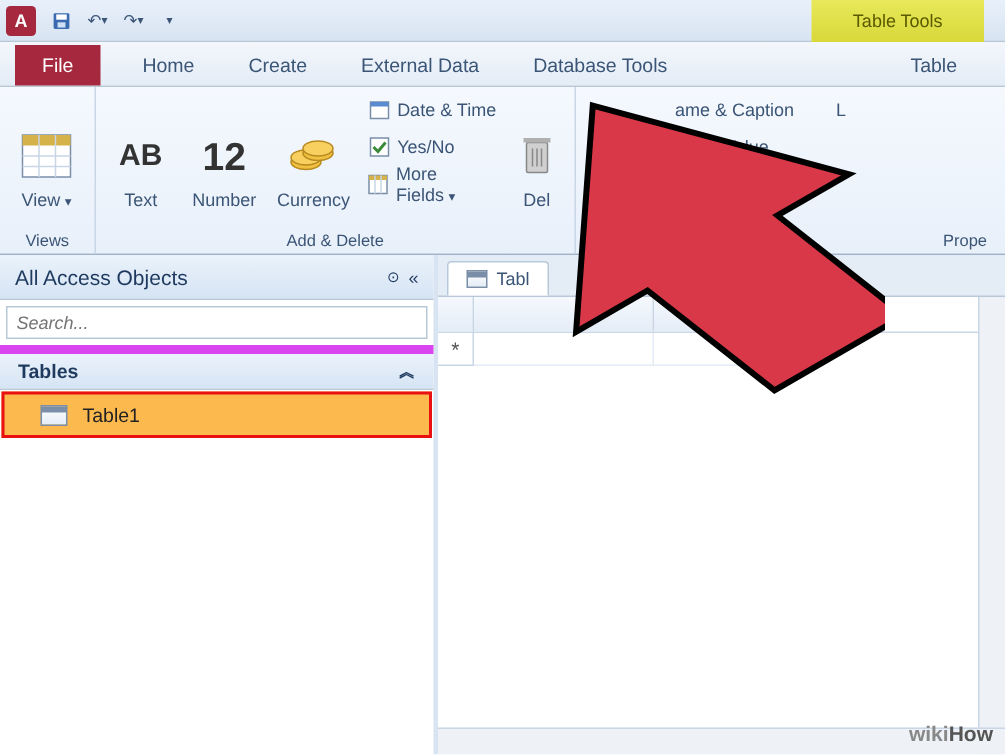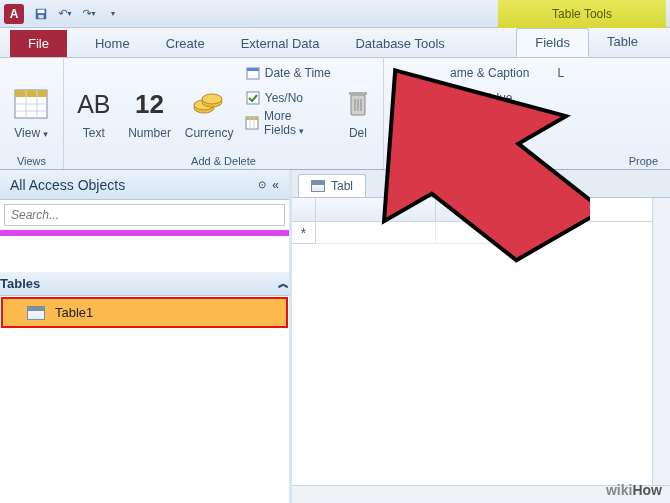--- a/index.html
+++ b/index.html
@@ -3,21 +3,21 @@
 <meta charset="utf-8">
 <style>
 * { margin: 0; padding: 0; box-sizing: border-box; font-family: "Segoe UI", Tahoma, sans-serif; }
 body { width: 670px; height: 503px; background: #fff; position: relative; overflow: hidden; }
 
 
 .titlebar { height: 28px; background: linear-gradient(#e8f0fa, #d8e4f2); display: flex; align-items: center; padding: 0 4px; border-bottom: 1px solid #b8c8d8; position: relative; }
 .app-icon { width: 20px; height: 20px; background: #a5283e; border-radius: 3px; display: flex; align-items: center; justify-content: center; color: #fff; font-weight: bold; font-size: 12px; margin-right: 6px; }
 .qat-btn { width: 22px; height: 22px; display: flex; align-items: center; justify-content: center; color: #3b5576; font-size: 11px; margin-right: 2px; }
 .qat-btn svg { width: 14px; height: 14px; }
-.table-tools-label { position: absolute; right: 4px; top: 0; height: 28px; width: 168px; background: linear-gradient(#e8e85a, #d8d83a); display: flex; align-items: center; justify-content: center; font-size: 12px; color: #5a5a00; }
+.table-tools-label { position: absolute; right: 14px; top: 0; height: 28px; width: 115px; background: linear-gradient(#e8e85a, #d8d83a); display: flex; align-items: center; justify-content: center; font-size: 12px; color: #5a5a00; }
 
 
 .tabrow { height: 30px; background: linear-gradient(#f3f7fc, #e4ecf6); display: flex; align-items: flex-end; border-bottom: 1px solid #b8c8d8; padding-left: 10px; position: relative; text-align: center; }
 .tab { padding: 6px 18px; font-size: 13px; color: #3b5576; cursor: pointer; }
 .tab.file { background: #a5283e; color: #fff; margin-right: 10px; }
 .tool-tabs { position: absolute; right: 14px; bottom: 0; display: flex; }
 .tab.active { background: #f5f9fe; border: 1px solid #b8c8d8; border-bottom: 1px solid #f5f9fe; border-radius: 3px 3px 0 0; }
 
 
 .ribbon { height: 112px; background: linear-gradient(#f5f9fe, #e8f0fa); border-bottom: 1px solid #9fb4cb; display: flex; }
@@ -29,21 +29,21 @@
 .small-row { display: flex; align-items: center; gap: 4px; font-size: 12px; color: #3b5576; height: 22px; }
 .small-row .sico { width: 16px; height: 16px; display: flex; align-items: center; justify-content: center; }
 .stacked { display: flex; flex-direction: column; gap: 3px; }
 
 
 .main { display: flex; height: calc(503px - 28px - 30px - 112px); }
 .nav { width: 292px; border-right: 3px solid #d8e4f2; display: flex; flex-direction: column; background: #fff; }
 .nav-header { height: 30px; background: linear-gradient(#eaf2fb, #d6e4f4); border-bottom: 1px solid #b8c8d8; display: flex; align-items: center; justify-content: space-between; padding: 0 10px; font-size: 14px; color: #1f3a5f; }
 .nav-search { padding: 4px; border-bottom: 6px solid #d946ef; }
 .nav-search input { width: 100%; height: 22px; border: 1px solid #b8c8d8; padding: 0 6px; font-size: 12px; font-style: italic; color: #888; }
-.nav-group-header { background: linear-gradient(#eaf2fb, #d6e4f4); border-bottom: 1px solid #b8c8d8; padding: 4px 0; font-size: 13px; color: #1f3a5f; font-weight: bold; display: flex; justify-content: space-between; align-items: center; margin-top: 36px; }
+.nav-group-header { background: linear-gradient(#eaf2fb, #d6e4f4); border-bottom: 1px solid #b8c8d8; padding: 4px 12px; font-size: 13px; color: #1f3a5f; font-weight: bold; display: flex; justify-content: space-between; align-items: center; }
 .nav-item { display: flex; align-items: center; gap: 10px; padding: 6px 24px; font-size: 13px; color: #222; }
 .nav-item.selected { background: #fcb94e; border: 2px solid #e81010; margin: 1px; }
 .table-icon { width: 18px; height: 14px; background: linear-gradient(#fff, #e4ecf6); border: 1px solid #7a8ea8; position: relative; }
 .table-icon::before { content: ""; position: absolute; left: 0; top: 0; width: 100%; height: 4px; background: #7a8ea8; }
 
 .content { flex: 1; background: #fff; display: flex; flex-direction: column; justify-content: flex-end; }
 .doc-tabs { height: 28px; background: #e4ecf6; border-bottom: 1px solid #b8c8d8; display: flex; align-items: flex-end; padding-left: 6px; }
 .doc-tab { background: #fff; border: 1px solid #b8c8d8; border-bottom: none; padding: 4px 12px; font-size: 12px; color: #3b5576; display: flex; align-items: center; gap: 6px; border-radius: 3px 3px 0 0; }
 .sheet { flex: 1; background: #fff; position: relative; }
 .col-headers { height: 24px; display: flex; border-bottom: 1px solid #c8d6e6; }
@@ -91,21 +91,20 @@
   <div class="table-tools-label">Table Tools</div>
 </div>
 
 <div class="tabrow">
   <div class="tab file">File</div>
   <div class="tab">Home</div>
   <div class="tab">Create</div>
   <div class="tab">External Data</div>
   <div class="tab">Database Tools</div>
   <div class="tool-tabs">
-    <div class="tab active">Fields</div>
     <div class="tab">Table</div>
   </div>
 </div>
 
 <div class="ribbon">
   <div class="group" style="width:64px">
     <div class="group-body">
       <div class="big-btn">
         <div class="ico">
           <svg width="34" height="30" viewBox="0 0 34 30">
@@ -119,21 +118,21 @@
         </div>
         <span><span>View</span><span class="chev">▾</span></span>
       </div>
     </div>
     <div class="group-label">Views</div>
   </div>
 
   <div class="group" style="width:320px">
     <div class="group-body">
       <div class="big-btn">
-        <div class="ico" style="font-size:25px;font-weight:normal;color:#333">AB</div>
+        <div class="ico" style="font-size:20px;font-weight:bold;color:#333">AB</div>
         <span>Text</span>
       </div>
       <div class="big-btn">
         <div class="ico" style="font-size:26px;font-weight:bold;color:#333">12</div>
         <span>Number</span>
       </div>
       <div class="big-btn" style="width:58px">
         <div class="ico">
           <svg width="34" height="28" viewBox="0 0 34 28">
               <ellipse cx="12" cy="18" rx="10" ry="5" fill="#f0c040" stroke="#b88a20"></ellipse>

